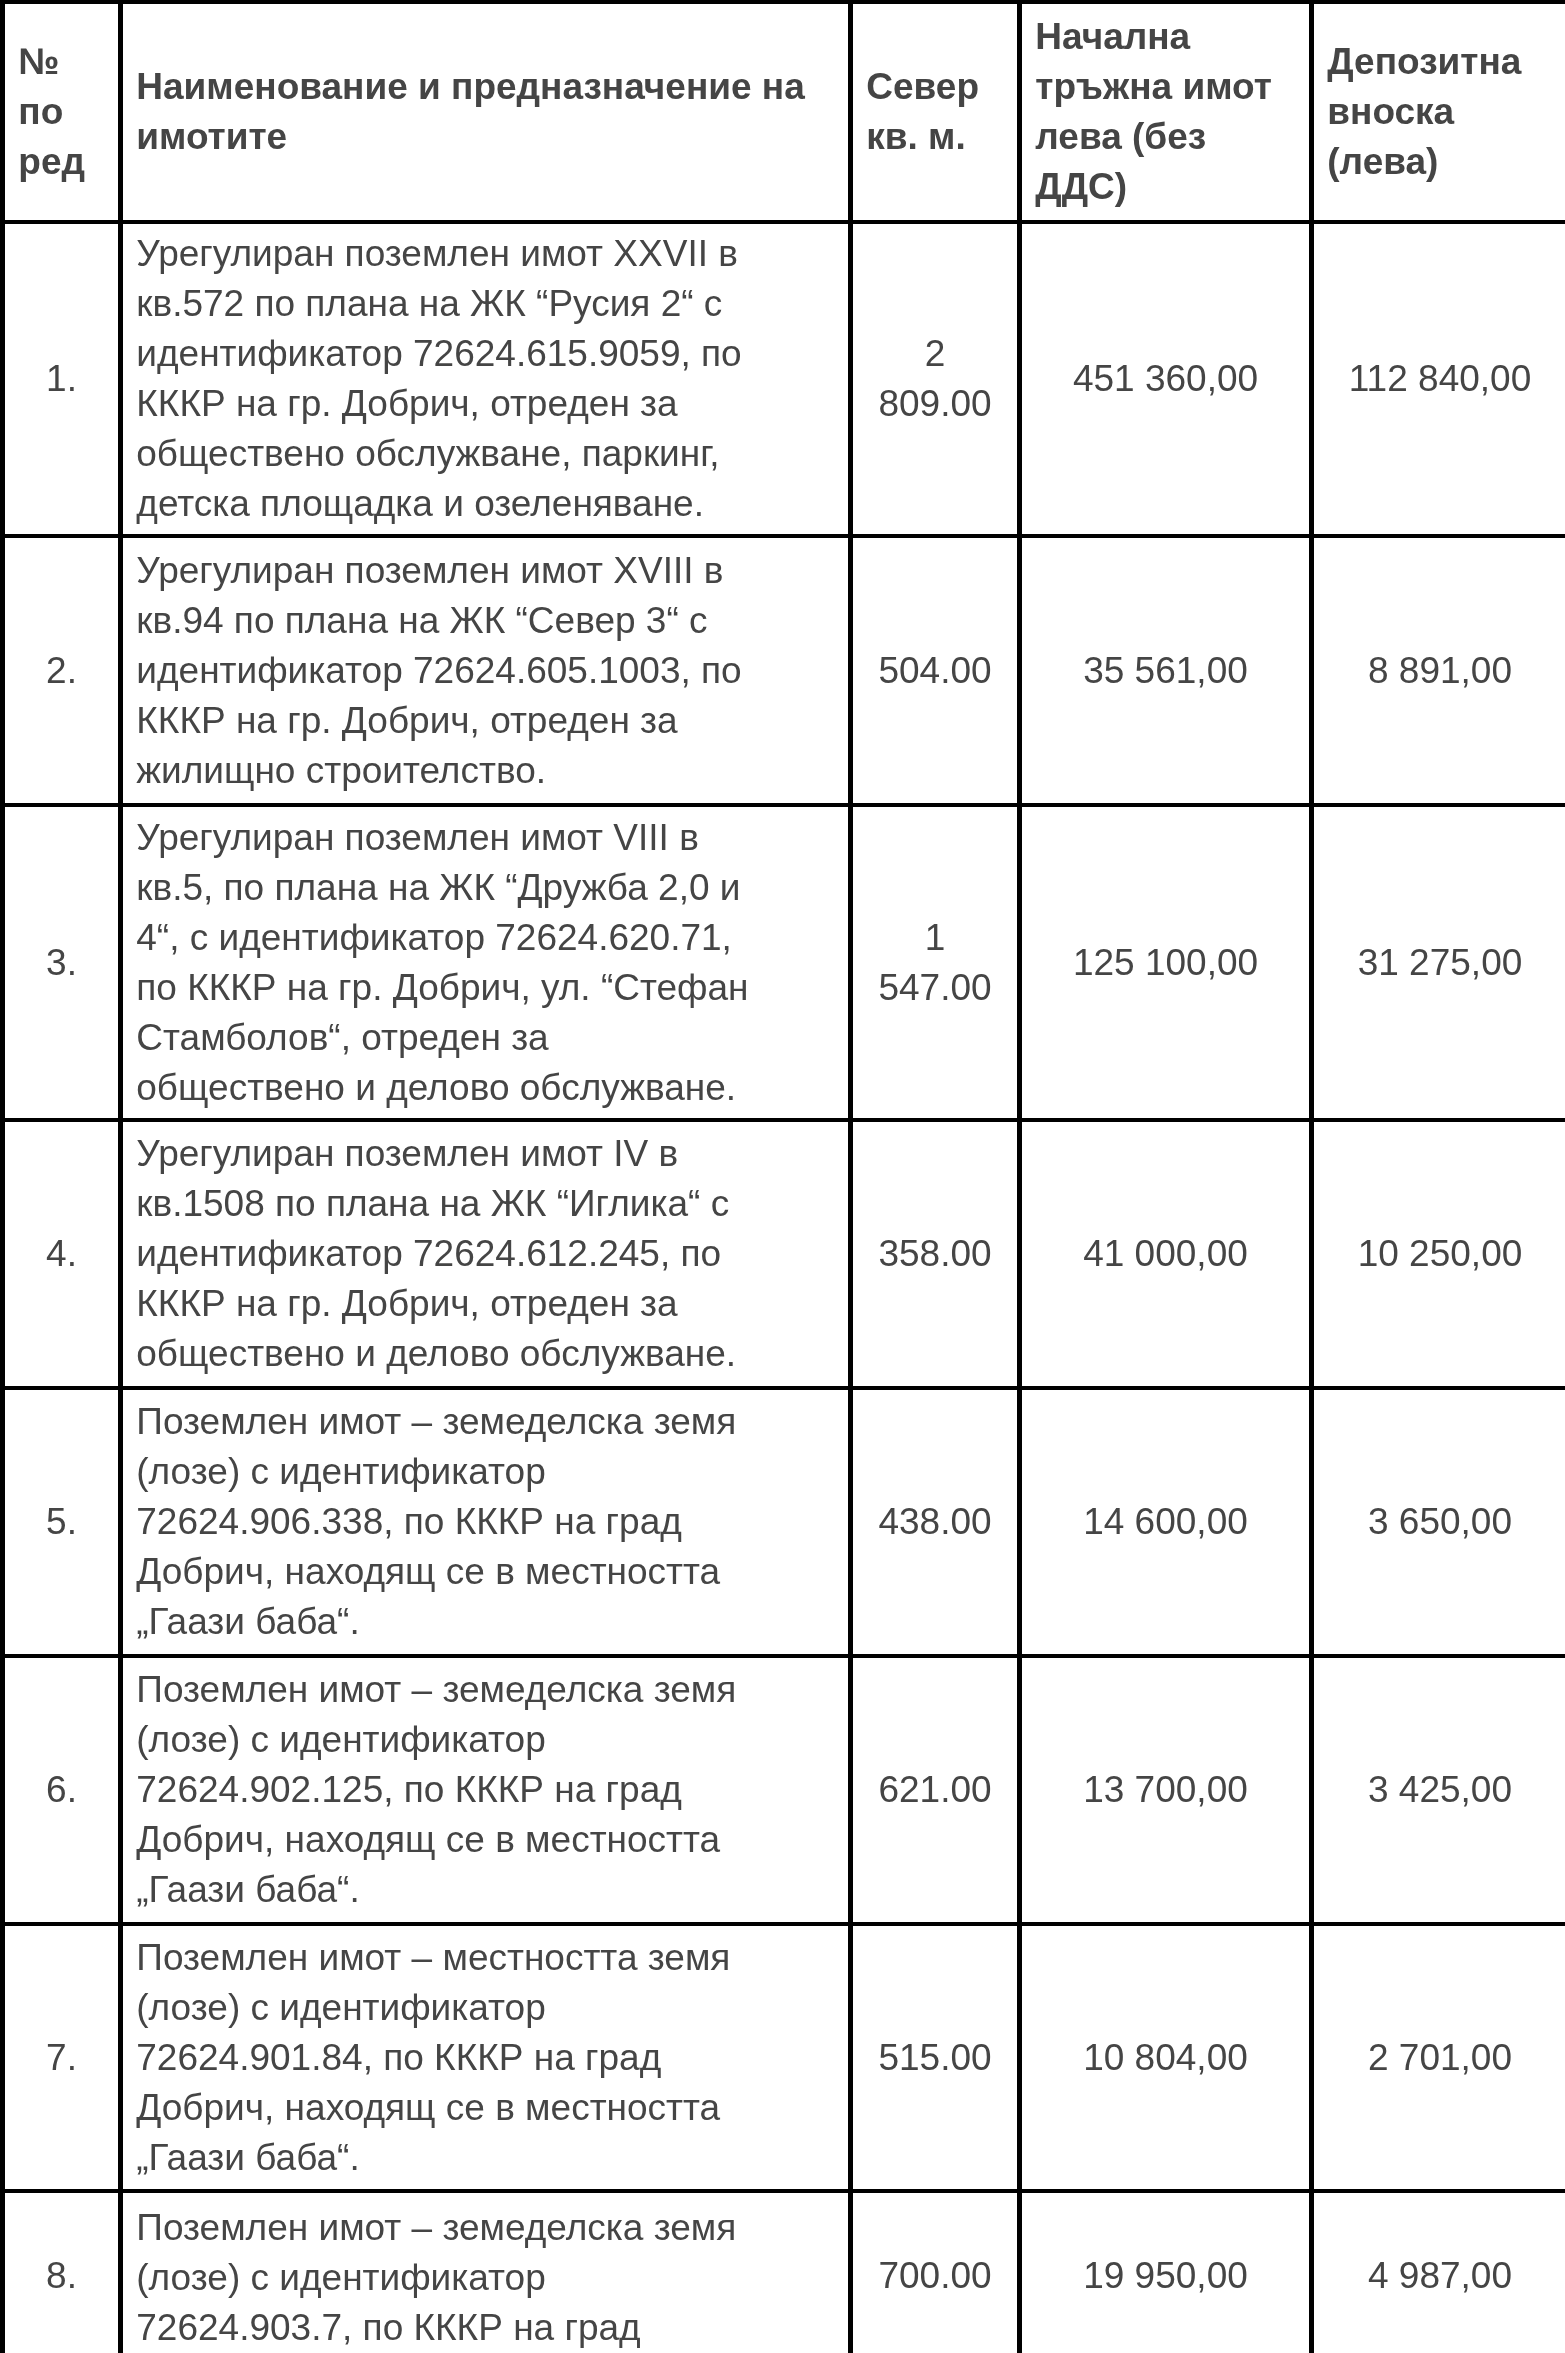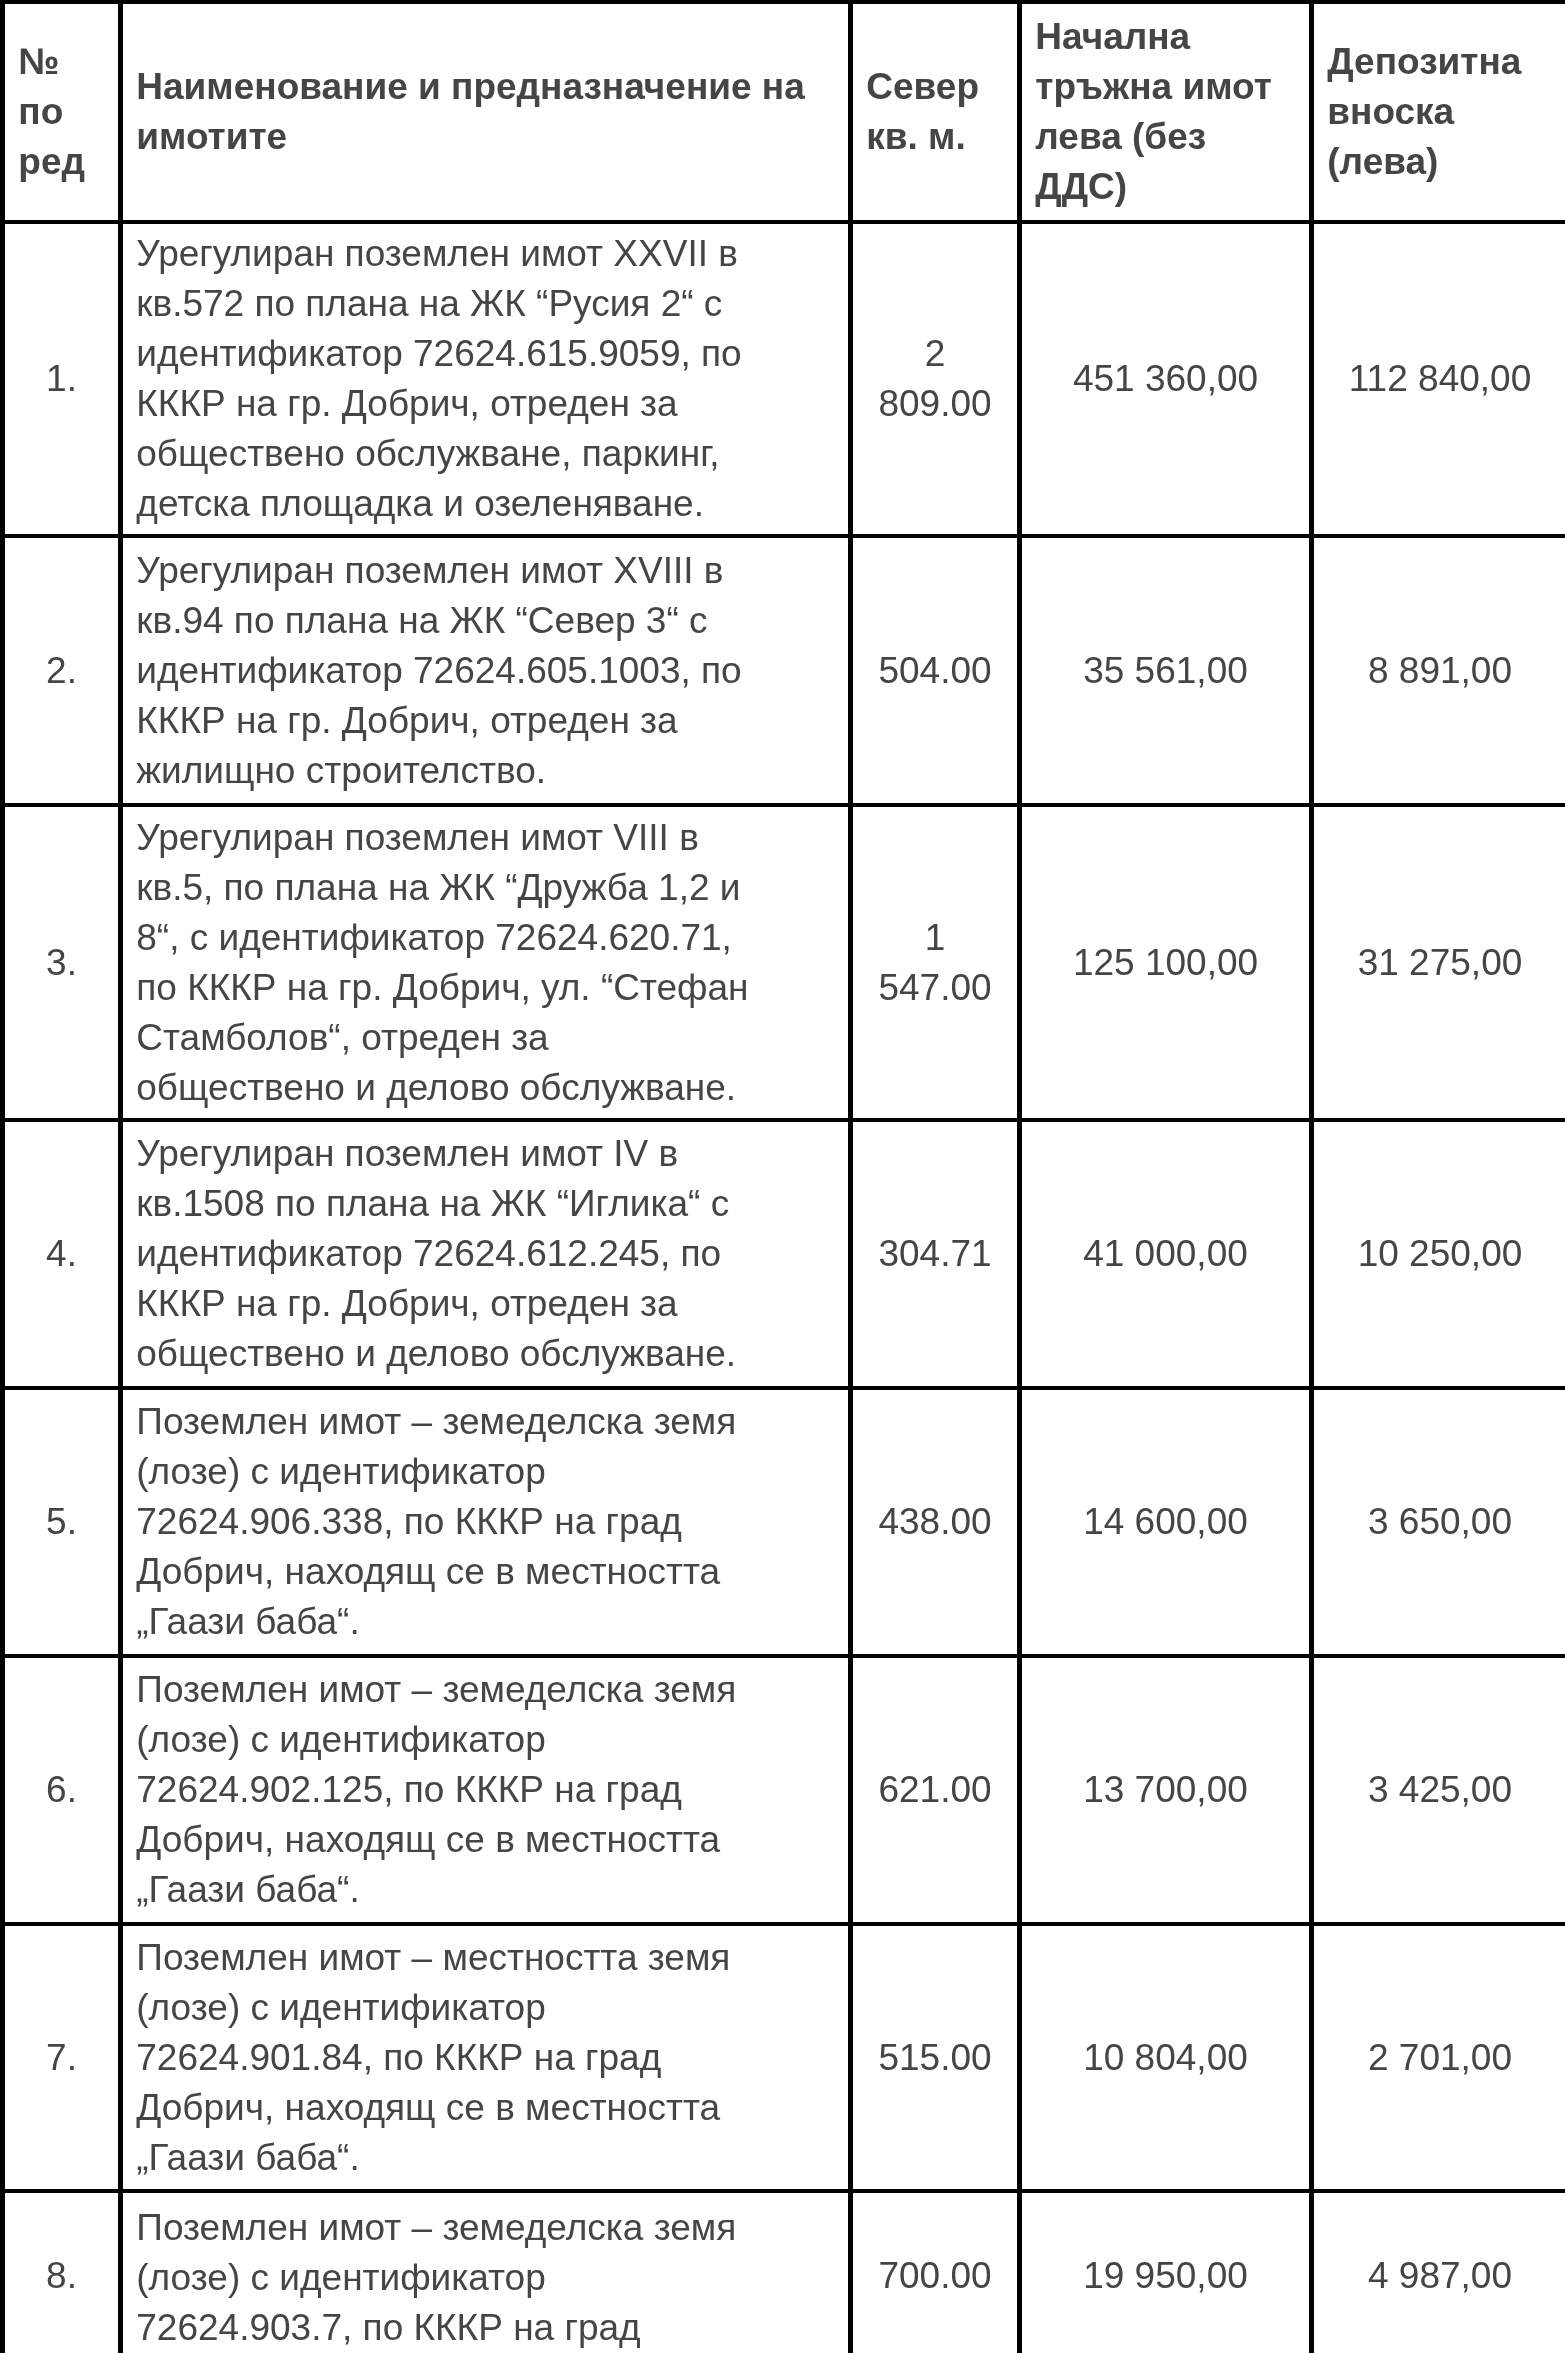--- a/index.html
+++ b/index.html
@@ -77,29 +77,29 @@
     </tr>
     <tr style="height:269px">
       <td class="c-num">2.</td>
       <td class="c-name">Урегулиран поземлен имот XVIII в кв.94 по плана на ЖК “Север 3“ с идентификатор 72624.605.1003, по КККР на гр. Добрич, отреден за жилищно строителство.</td>
       <td class="c-area">504.00</td>
       <td class="c-price">35 561,00</td>
       <td class="c-deposit">8 891,00</td>
     </tr>
     <tr style="height:315px">
       <td class="c-num">3.</td>
-      <td class="c-name">Урегулиран поземлен имот VIII в кв.5, по плана на ЖК “Дружба 1,2 и 8“, с идентификатор 72624.620.71, по КККР на гр. Добрич, ул. “Стефан Стамболов“, отреден за обществено и делово обслужване.</td>
+      <td class="c-name">Урегулиран поземлен имот VIII в кв.5, по плана на ЖК “Дружба 2,0 и 4“, с идентификатор 72624.620.71, по КККР на гр. Добрич, ул. “Стефан Стамболов“, отреден за обществено и делово обслужване.</td>
       <td class="c-area">1 547.00</td>
       <td class="c-price">125 100,00</td>
       <td class="c-deposit">31 275,00</td>
     </tr>
     <tr style="height:268px">
       <td class="c-num">4.</td>
       <td class="c-name">Урегулиран поземлен имот IV в кв.1508 по плана на ЖК “Иглика“ с идентификатор 72624.612.245, по КККР на гр. Добрич, отреден за обществено и делово обслужване.</td>
-      <td class="c-area">304.71</td>
+      <td class="c-area">358.00</td>
       <td class="c-price">41 000,00</td>
       <td class="c-deposit">10 250,00</td>
     </tr>
     <tr style="height:268px">
       <td class="c-num">5.</td>
       <td class="c-name">Поземлен имот – земеделска земя (лозе) с идентификатор 72624.906.338, по КККР на град Добрич, находящ се в местността „Гаази баба“.</td>
       <td class="c-area">438.00</td>
       <td class="c-price">14 600,00</td>
       <td class="c-deposit">3 650,00</td>
     </tr>

